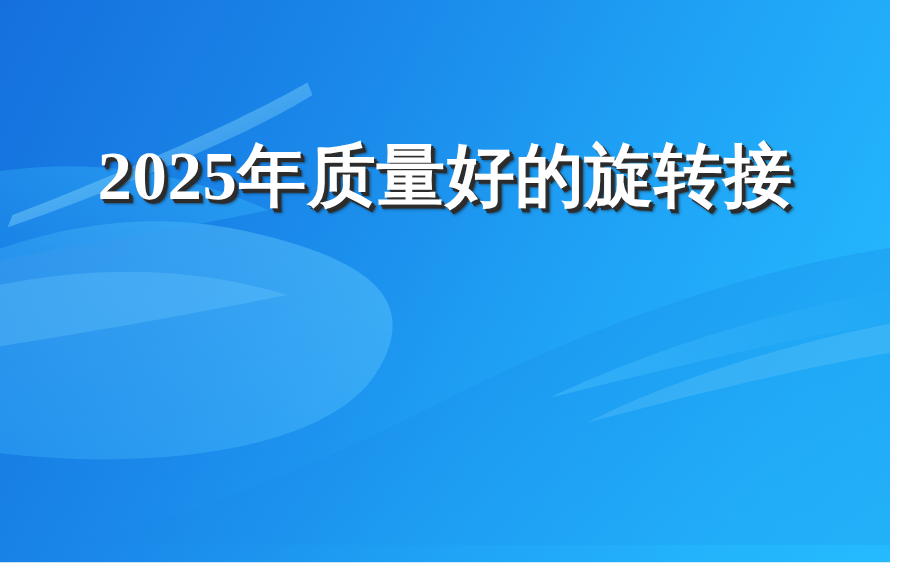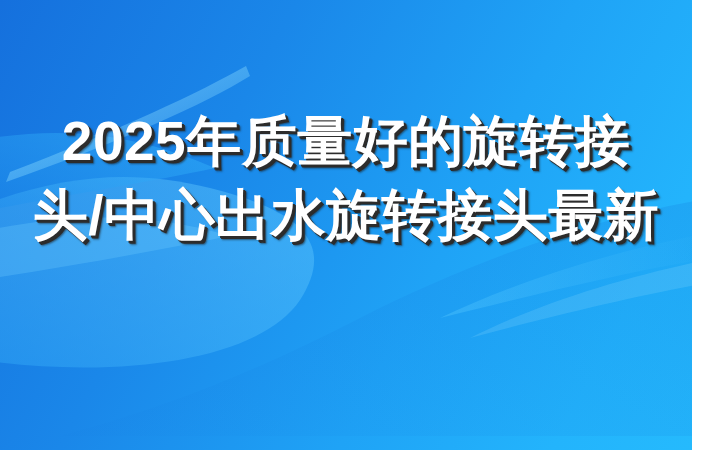--- a/index.html
+++ b/index.html
@@ -5,22 +5,23 @@
   html, body {
     margin: 0;
     padding: 0;
     background: #ffffff;
   }
   #banner {
     position: relative;
     width: 692px;
     height: 450px;
     overflow: hidden;
-    font-family: Liberation Sans, sans-serif;
+    font-family: Liberation Serif, serif;
     background: linear-gradient(118deg, #1570dd 0%, #1a87e9 32%, #1fa3f6 62%, #23b4fc 85%, #25bafd 100%);
+    padding-left: 20px;
   }
   #wave-svg {
     position: absolute;
     inset: 0;
     width: 726px;
     height: 450px;
   }
 
   
   #title-block {
@@ -90,16 +91,15 @@
     <path d="M 726,196 C 600,214 470,262 360,318 C 270,364 180,404 60,436
              L 726,436 Z" fill="url(#gradD)" opacity="0.55"></path>
 
     <path d="M 726,230 C 620,248 520,280 440,318 C 530,296 640,268 726,256 Z" fill="url(#gradE)" opacity="0.7"></path>
 
     <path d="M 726,256 C 640,272 540,302 470,338 C 560,314 660,290 726,280 Z" fill="#9ee2ff" opacity="0.18"></path>
   </svg>
 
   <div id="title-block">
     <span class="title-line line1">2025年质量好的旋转接</span>
-    <span class="title-line line2">头/中心出水旋转接头最新</span>
   </div>
 
 </div>
 
 </body></html>

